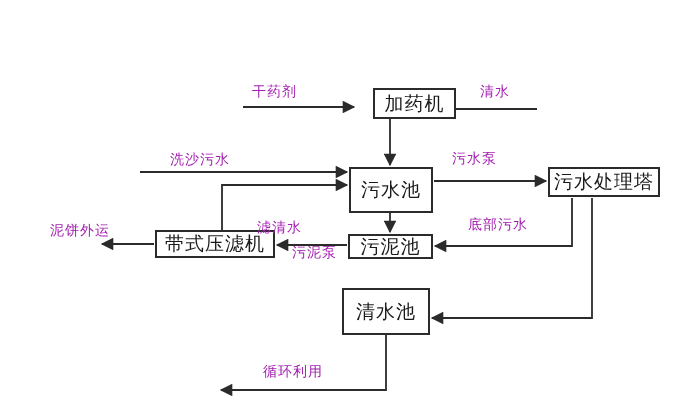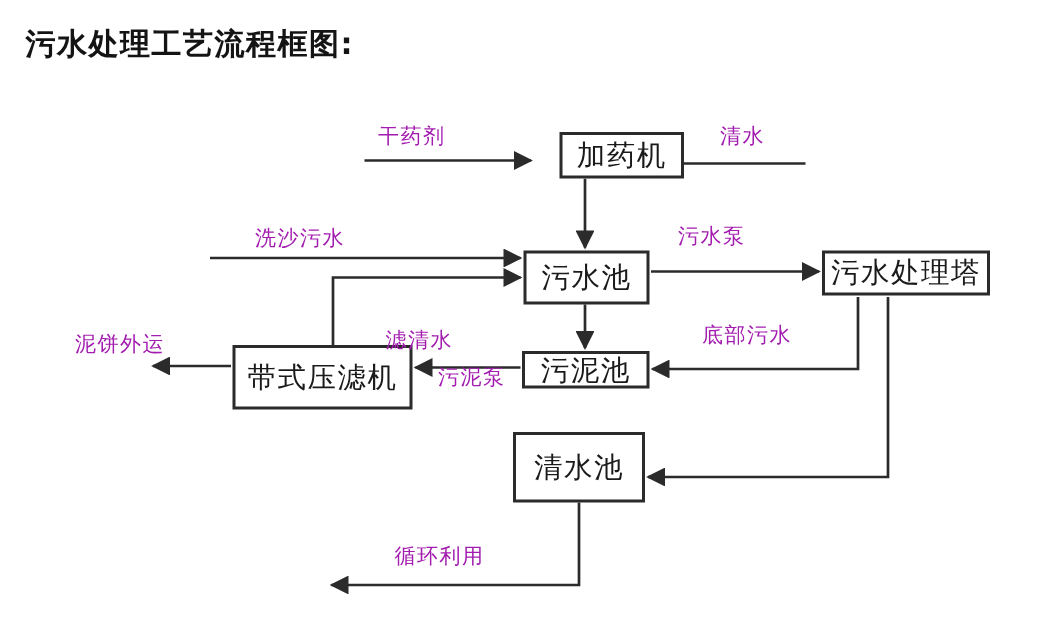--- a/index.html
+++ b/index.html
@@ -64,21 +64,20 @@
     letter-spacing: 1px;
     white-space: nowrap;
     line-height: 1;
   }
 </style>
 </head>
 <body>
 
 <div id="stage">
 
-  <div id="page-title">污水处理工艺流程框图:</div>
 
   <svg id="edges-layer" viewBox="0 0 700 420" xmlns="http://www.w3.org/2000/svg">
     <defs>
       <marker id="arrow" viewBox="0 0 10 10" refX="9" refY="5" markerWidth="9" markerHeight="7" orient="auto">
         <path d="M 0 0 L 10 5 L 0 10 z" fill="#2b2b2b"></path>
       </marker>
     </defs>
     <g id="edge-group">
         <polyline points="243,107 354,107" stroke="#2b2b2b" marker-end="url(#arrow)"></polyline>
         <polyline points="537,109 440,109" stroke="#2b2b2b" marker-end="url(#arrow)"></polyline>
@@ -90,24 +89,24 @@
         <polyline points="572,198 572,246 435,246" stroke="#2b2b2b" marker-end="url(#arrow)"></polyline>
         <polyline points="347,245 277,245" stroke="#2b2b2b" marker-end="url(#arrow)"></polyline>
         <polyline points="154,244 102,244" stroke="#2b2b2b" marker-end="url(#arrow)"></polyline>
         <polyline points="592,198 592,318 432,318" stroke="#2b2b2b" marker-end="url(#arrow)"></polyline>
         <polyline points="386,333 386,390 221,390" stroke="#2b2b2b" marker-end="url(#arrow)"></polyline>
       </g>
   </svg>
 
   <div id="nodes-layer">
       <div class="node" style="left: 373px; top: 88px; width: 83px; height: 31px;">加药机</div>
-      <div class="node" style="left: 349px; top: 167px; width: 84px; height: 36px;">污水池</div>
+      <div class="node" style="left: 349px; top: 167px; width: 84px; height: 46px;">污水池</div>
       <div class="node" style="left: 548px; top: 167px; width: 112px; height: 30px;">污水处理塔</div>
       <div class="node" style="left: 348px; top: 234px; width: 85px; height: 25px;">污泥池</div>
-      <div class="node" style="left: 155px; top: 230px; width: 120px; height: 43px;">带式压滤机</div>
+      <div class="node" style="left: 155px; top: 230px; width: 120px; height: 28px;">带式压滤机</div>
       <div class="node" style="left: 342px; top: 288px; width: 88px; height: 47px;">清水池</div>
     </div>
   <div id="labels-layer">
       <div class="edge-label" style="left: 252px; top: 84px;">干药剂</div>
       <div class="edge-label" style="left: 480px; top: 84px;">清水</div>
       <div class="edge-label" style="left: 170px; top: 152px;">洗沙污水</div>
       <div class="edge-label" style="left: 452px; top: 151px;">污水泵</div>
       <div class="edge-label" style="left: 257px; top: 188px; margin-top: 32px;">滤清水</div>
       <div class="edge-label" style="left: 292px; top: 221px; margin-top: 24px;">污泥泵</div>
       <div class="edge-label" style="left: 468px; top: 217px;">底部污水</div>

